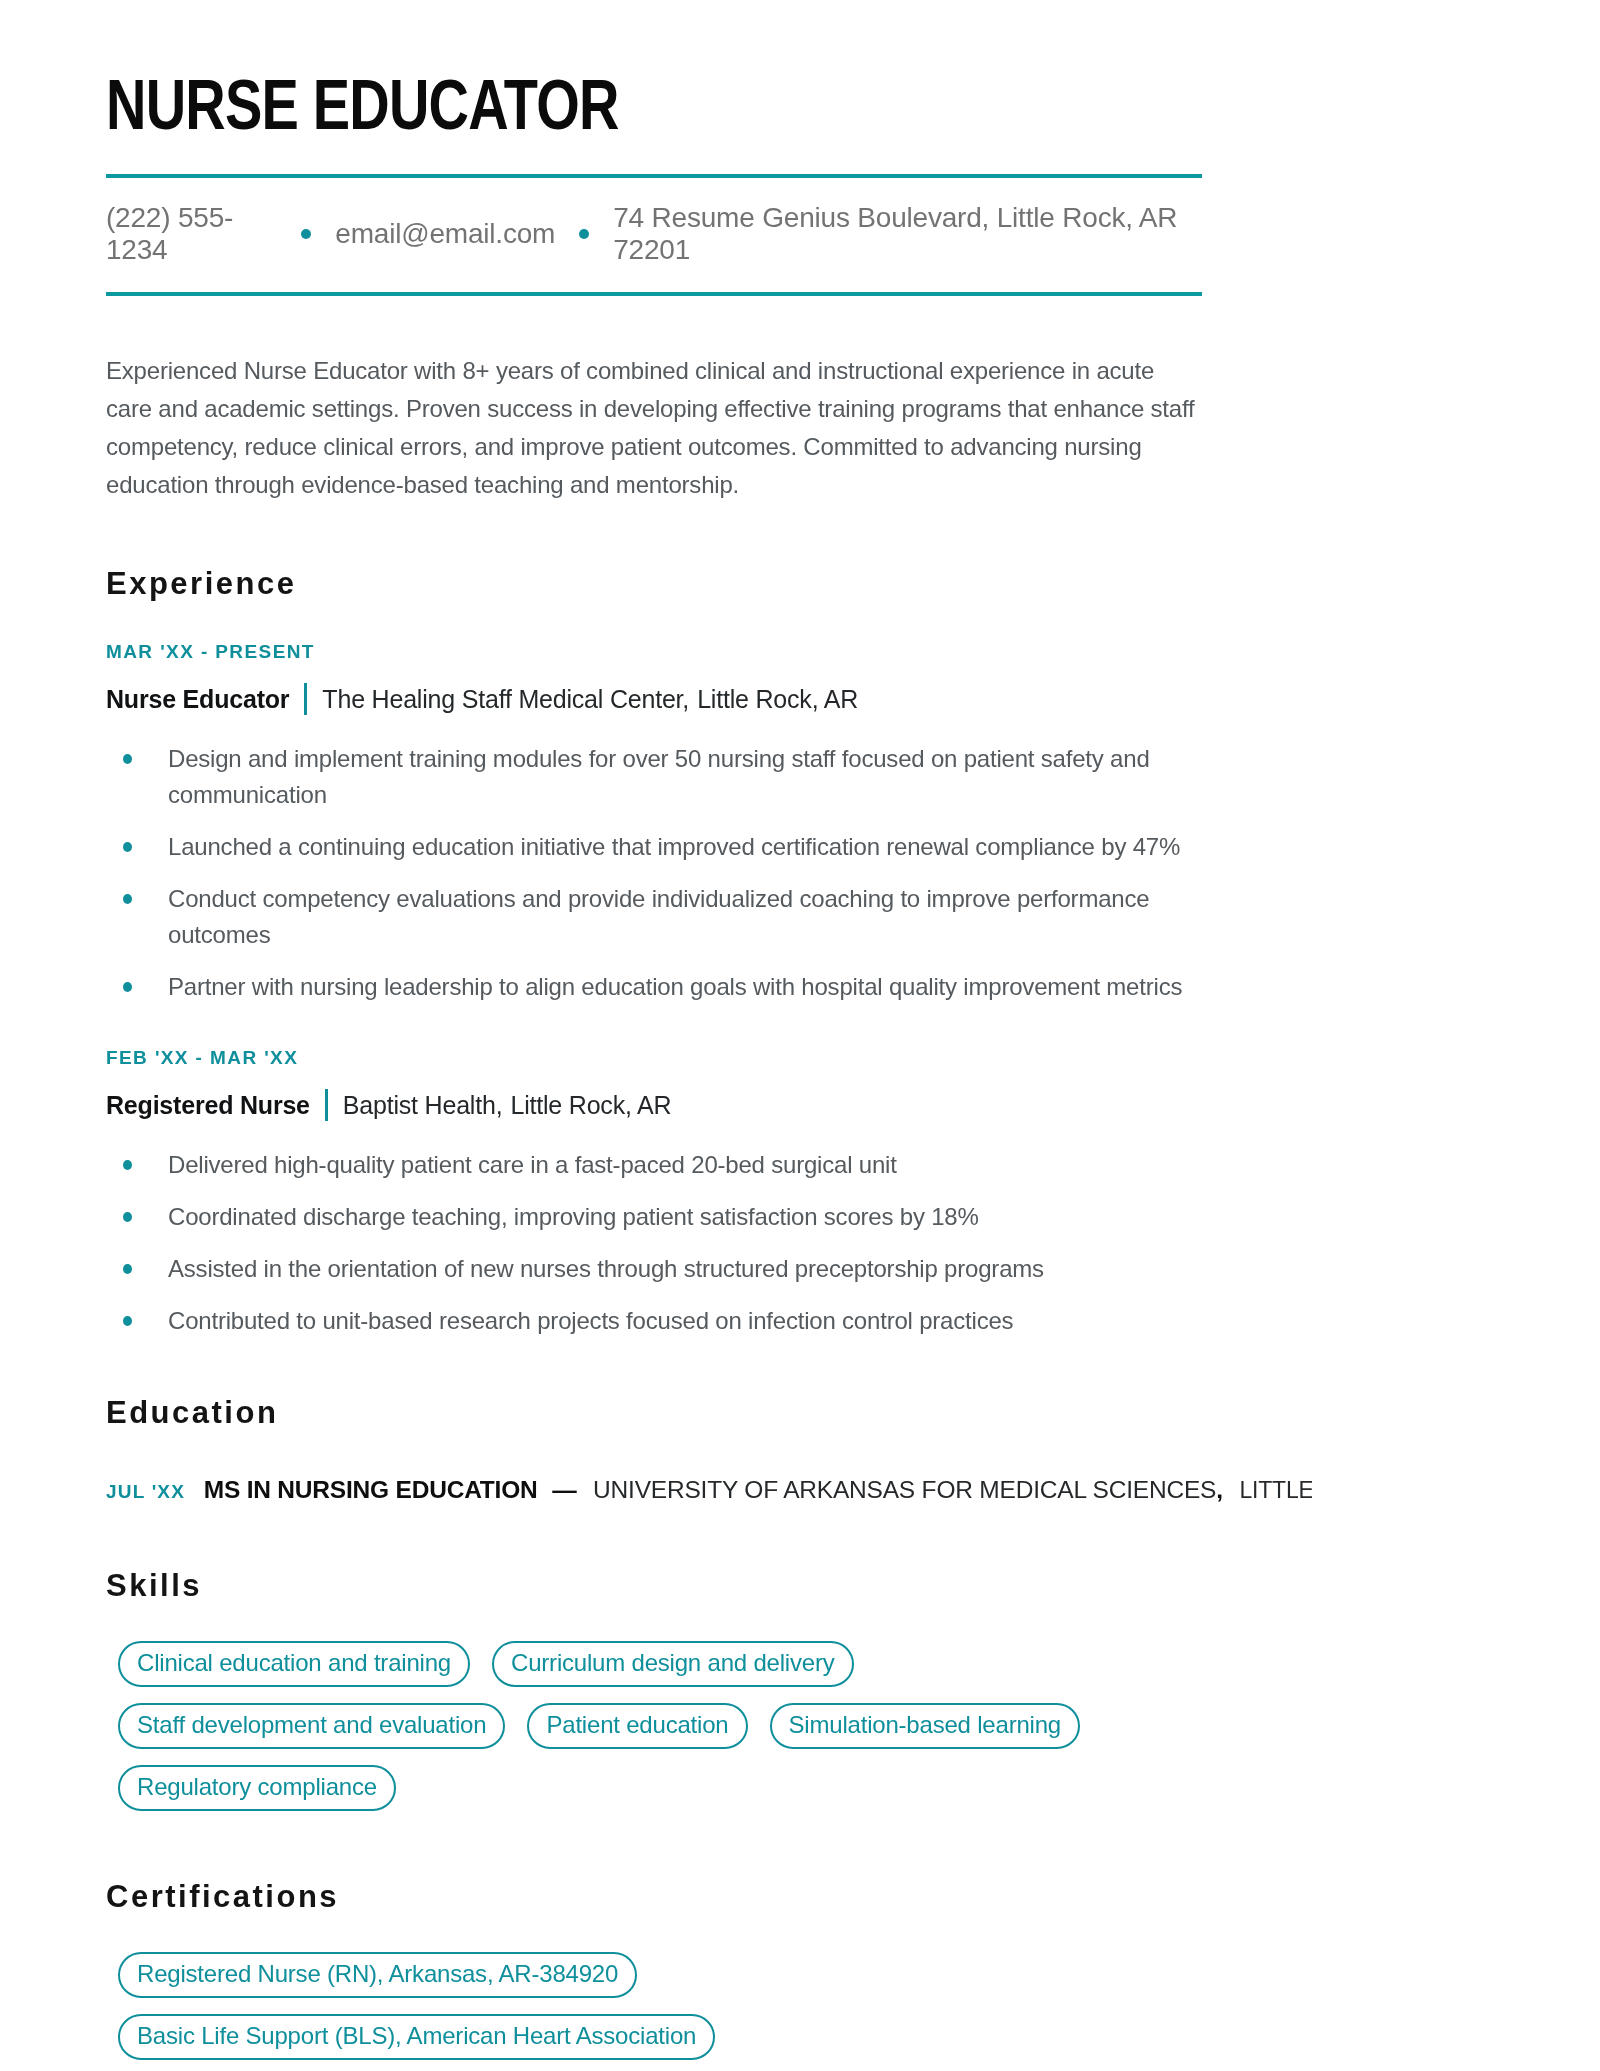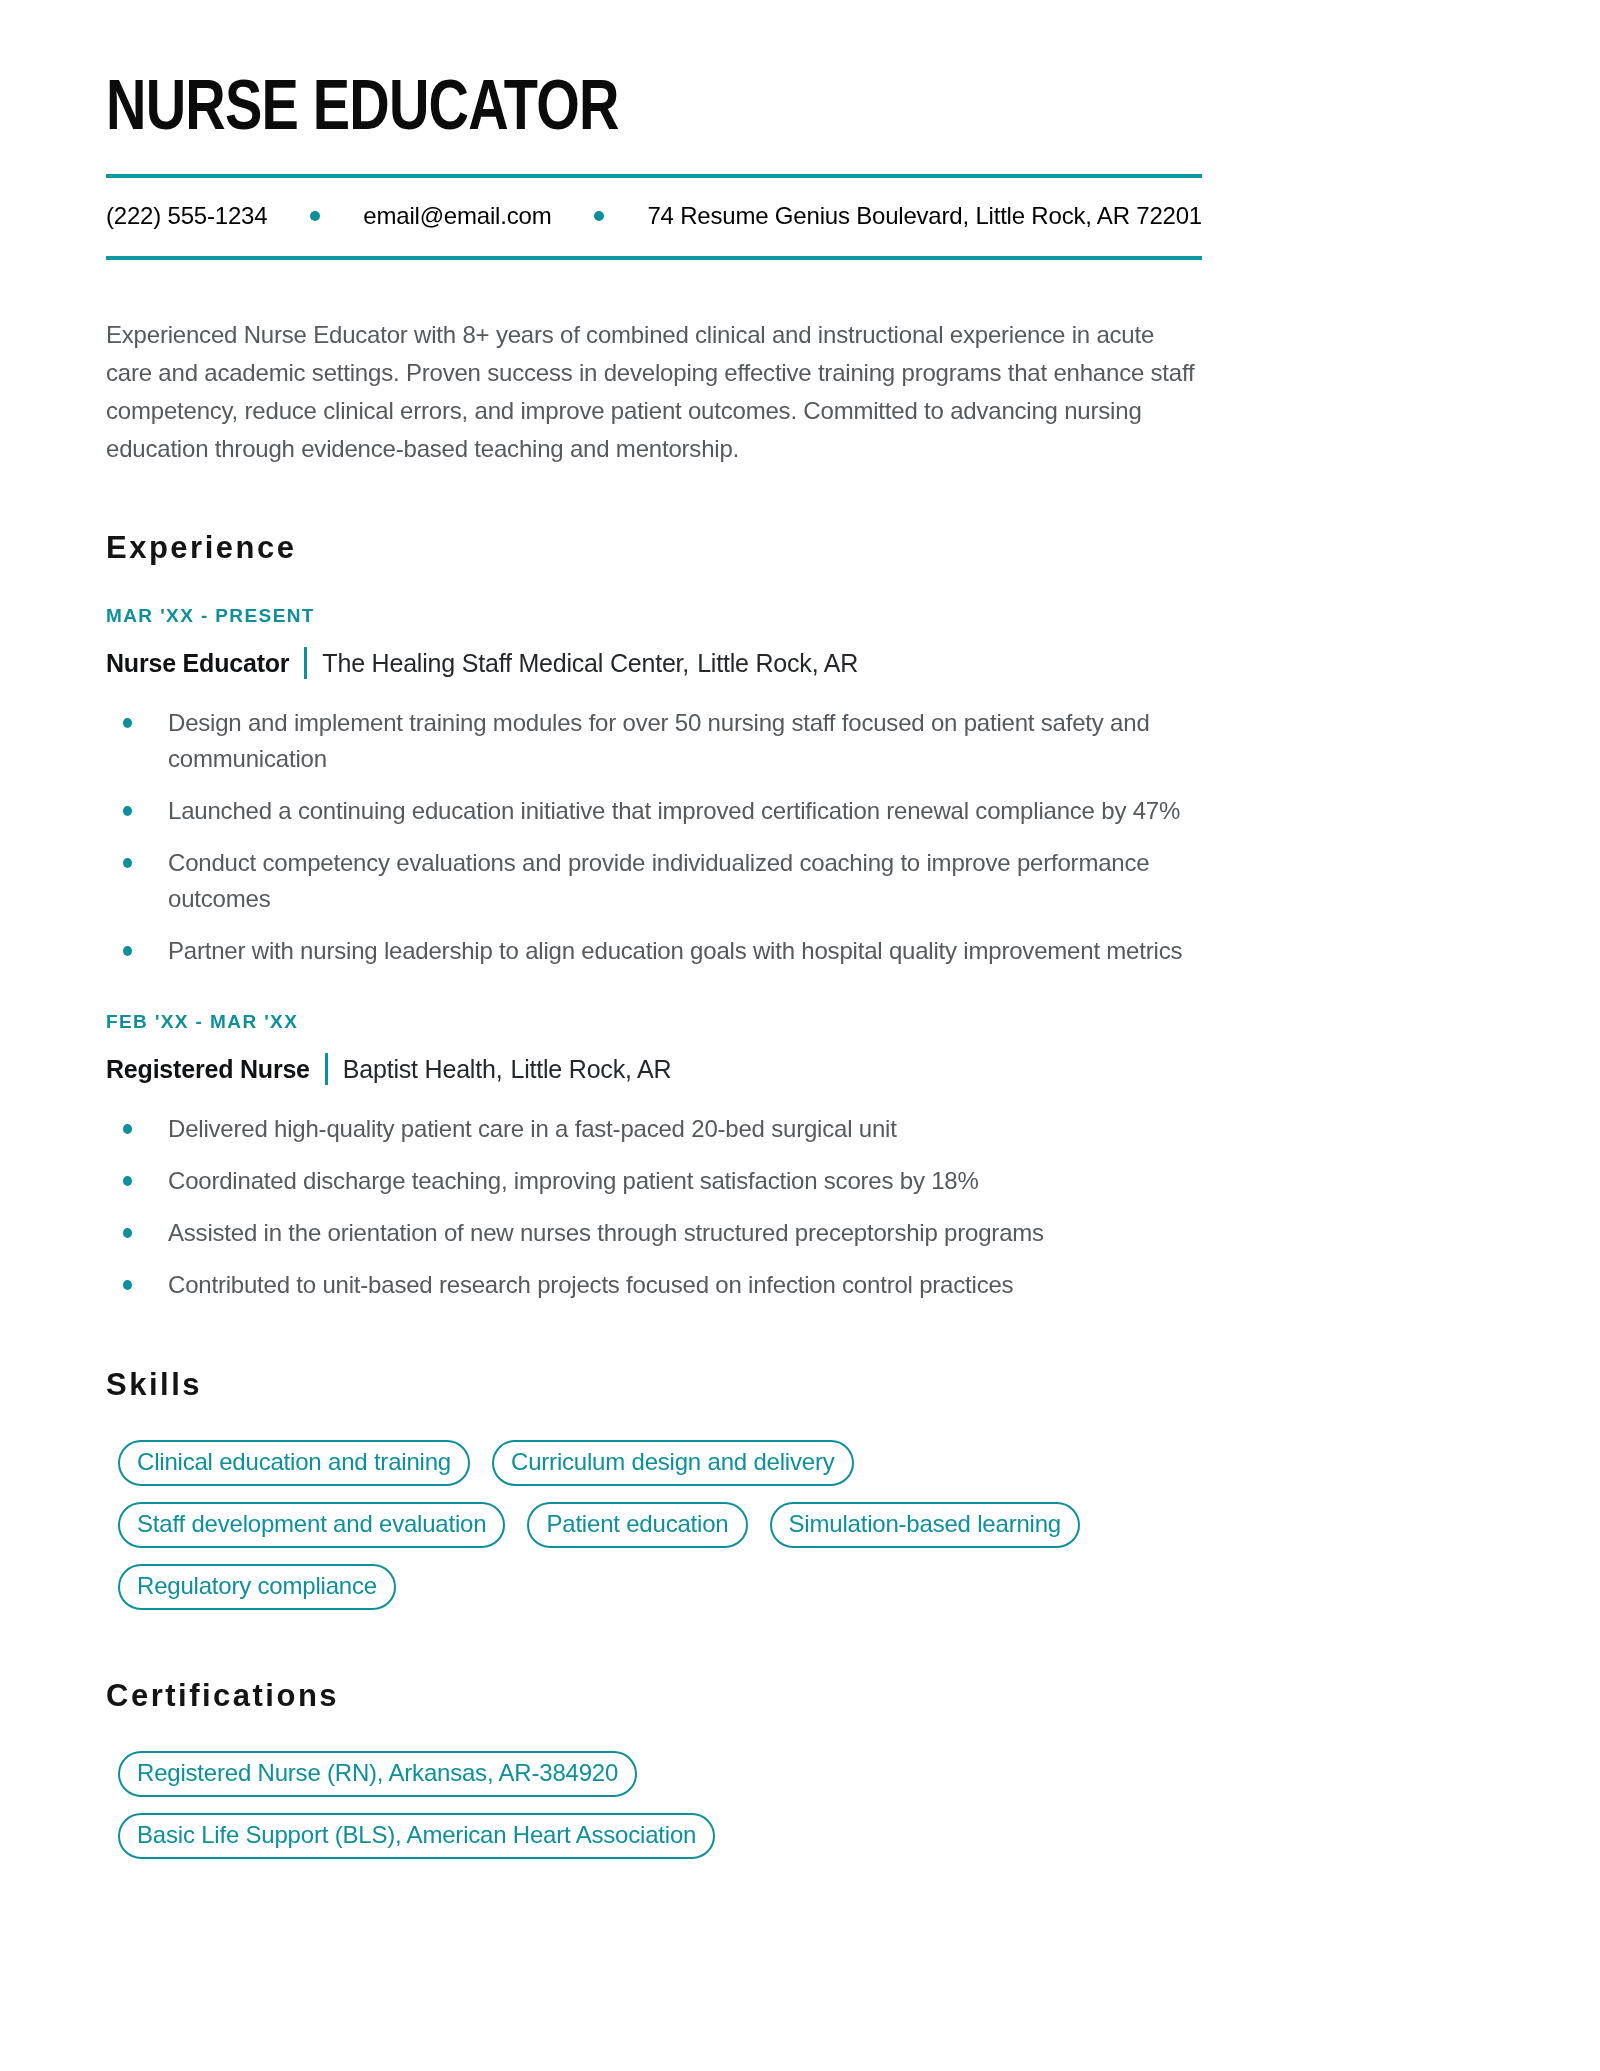--- a/index.html
+++ b/index.html
@@ -32,21 +32,21 @@
   .subtitle{
     font-size:28px;font-weight:700;color:#101010;
     letter-spacing:3.5px;line-height:1;padding-bottom:6px;
     white-space:nowrap;
   }
   .rule{height:4px;background:var(--rule);border:none;}
   .rule-top{margin-top:34px;}
   .contact{
     display:flex;justify-content:space-between;align-items:center;
     gap:24px;padding:24px 0 26px 0;
-    font-size:24px;color:#000000;letter-spacing:-0.2px;
+    font-size:28px;color:#737373;letter-spacing:-0.2px;
   }
   .sep-dot{
     width:10px;height:10px;border-radius:50%;
     background:var(--accent);display:inline-block;flex:0 0 auto;
   }
   
   .summary{
     margin-top:56px;max-width:1345px;
     font-size:24px;line-height:38px;color:var(--body-gray);
     letter-spacing:-0.2px;
@@ -166,20 +166,30 @@
       </div>
       <ul class="bullets">
         <li>Delivered high-quality patient care in a fast-paced 20-bed surgical unit</li>
         <li>Coordinated discharge teaching, improving patient satisfaction scores by 18%</li>
         <li>Assisted in the orientation of new nurses through structured preceptorship programs</li>
         <li>Contributed to unit-based research projects focused on infection control practices</li>
       </ul>
     </div>
   </section>
 
+  <section class="sec-education">
+    <h2 class="section-heading">Education</h2>
+    <div class="edu-line">
+      <span class="edu-date">JUL 'XX</span>
+      <span class="edu-degree">MS IN NURSING EDUCATION</span>
+      <span class="edu-dash">—</span>
+      <span class="edu-school">UNIVERSITY OF ARKANSAS FOR MEDICAL SCIENCES</span><span class="edu-comma">,</span>
+      <span class="edu-location">LITTLE ROCK, AR</span>
+    </div>
+  </section>
 
   <section class="sec-skills">
     <h2 class="section-heading">Skills</h2>
     <div class="pills">
       <span class="pill">Clinical education and training</span>
       <span class="pill">Curriculum design and delivery</span>
       <span class="pill">Staff development and evaluation</span>
       <span class="pill">Patient education</span>
       <span class="pill">Simulation-based learning</span>
       <span class="pill">Regulatory compliance</span>

